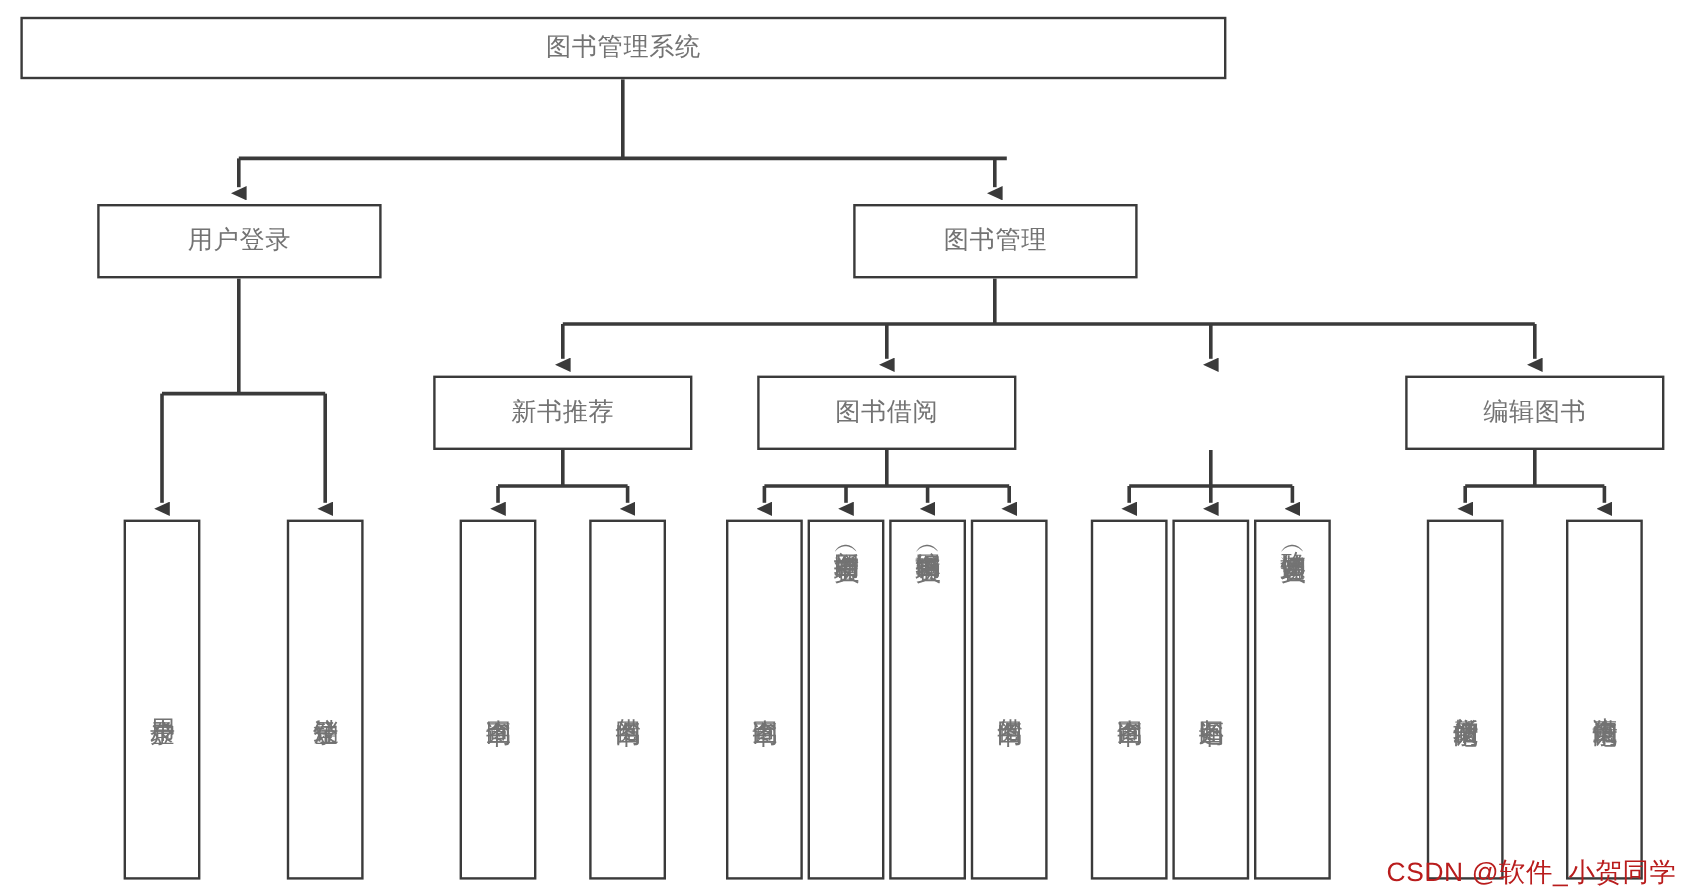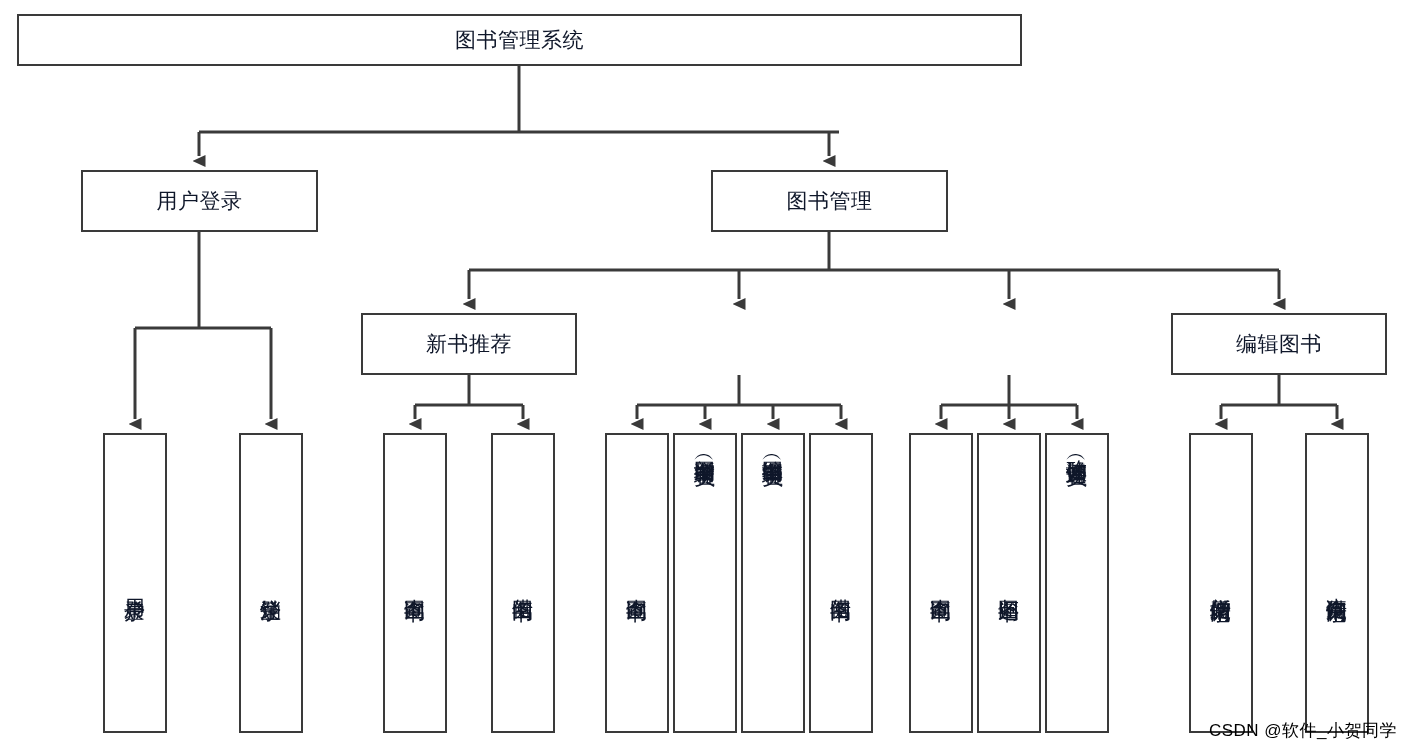--- a/index.html
+++ b/index.html
@@ -24,21 +24,21 @@
   .node-box {
     position: absolute;
     box-sizing: border-box;
     background: #ffffff;
     border: 2.5px solid #3a3a3a;
     display: flex;
     align-items: center;
     justify-content: center;
   }
   .node-label {
-    color: #0f172a;
+    color: #737373;
     font-size: 21px;
     line-height: 1.12;
     letter-spacing: 0.5px;
     text-align: left;
     white-space: pre;
     user-select: none;
   }
   .node-label.vertical {
     writing-mode: vertical-rl;
     text-orientation: upright;
@@ -63,22 +63,22 @@
     left: 0;
     top: 0;
     width: 1405px;
     height: 747px;
     pointer-events: none;
   }
   .watermark {
     position: absolute;
     right: 8px;
     bottom: 5px;
-    font-size: 17px;
-    color: #000000;
+    font-size: 22px;
+    color: #b91c1c;
     letter-spacing: 0.5px;
     user-select: none;
     white-space: nowrap;
     margin-left: 35px;
   }
 </style>
 </head>
 <body>
 
 <div id="chart-root">
@@ -140,20 +140,23 @@
   <div class="node-box" style="left:81px; top:170px; width:237px; height:62px;">
     <span class="node-label">用户登录</span>
   </div>
   <div class="node-box" style="left:361px; top:313px; width:216px; height:62px;">
     <span class="node-label">新书推荐</span>
   </div>
 
   <div class="node-box" style="left:711px; top:170px; width:237px; height:62px;">
     <span class="node-label">图书管理</span>
   </div>
+  <div class="node-box" style="left:631px; top:313px; width:216px; height:62px;">
+    <span class="node-label">图书借阅</span>
+  </div>
   <div class="node-box" style="left:1171px; top:313px; width:216px; height:62px;">
     <span class="node-label">编辑图书</span>
   </div>
 
   <div class="node-box leaf-box short-text" style="left:103px; top:433px; width:64px; height:300px;">
     <span class="node-label vertical">用户登录</span>
   </div>
   <div class="node-box leaf-box short-text" style="left:239px; top:433px; width:64px; height:300px;">
     <span class="node-label vertical">注销登录</span>
   </div>

